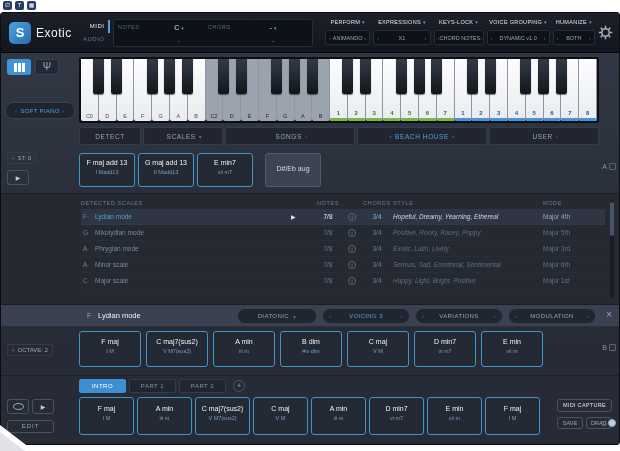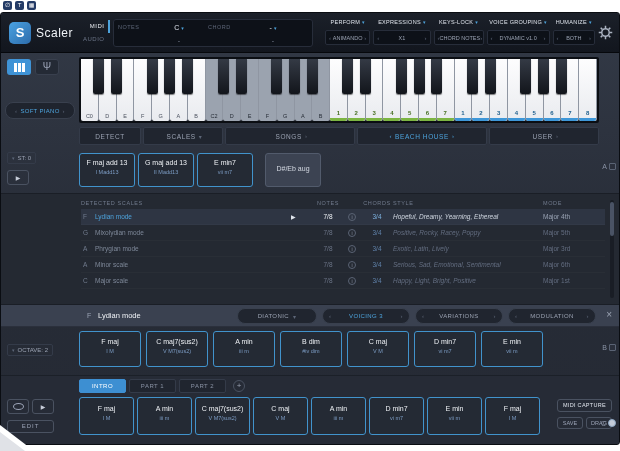--- a/index.html
+++ b/index.html
@@ -160,21 +160,21 @@
 
   <span class="host-icon">∅</span>
       <span class="host-icon">T</span>
       <span class="host-icon">▦</span>
     </div>
 
   <div class="plugin">
 
     <div class="topbar">
       <div class="logo-box">S</div>
-      <div class="logo-text">Scaler</div>
+      <div class="logo-text">Exotic</div>
       <div class="io-labels">
         <div class="io-midi">MIDI</div>
         <div class="io-audio">AUDIO</div>
       </div>
       <div class="io-field">
         <span class="iof-label">NOTES</span>
         <span class="iof-value"><span>C</span><span class="arr">▾</span></span>
         <span class="iof-label">CHORD</span>
         <span class="iof-value"><span>-</span><span class="arr">▾</span></span>
         <span></span>

